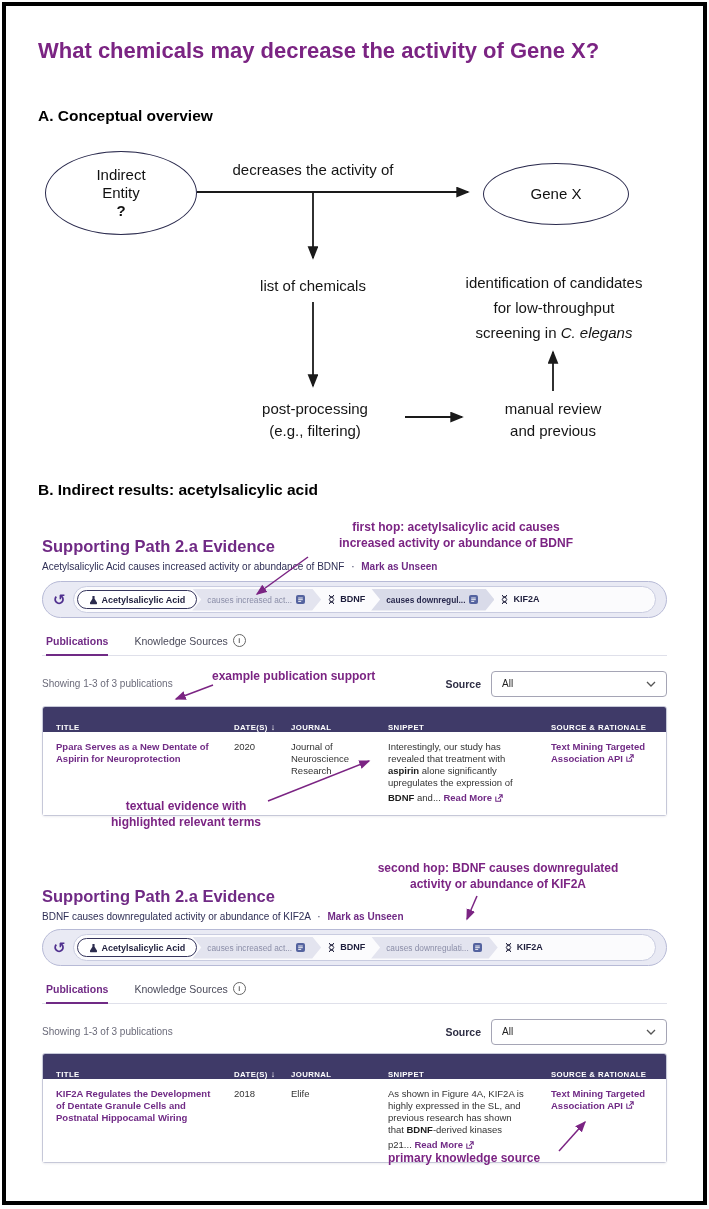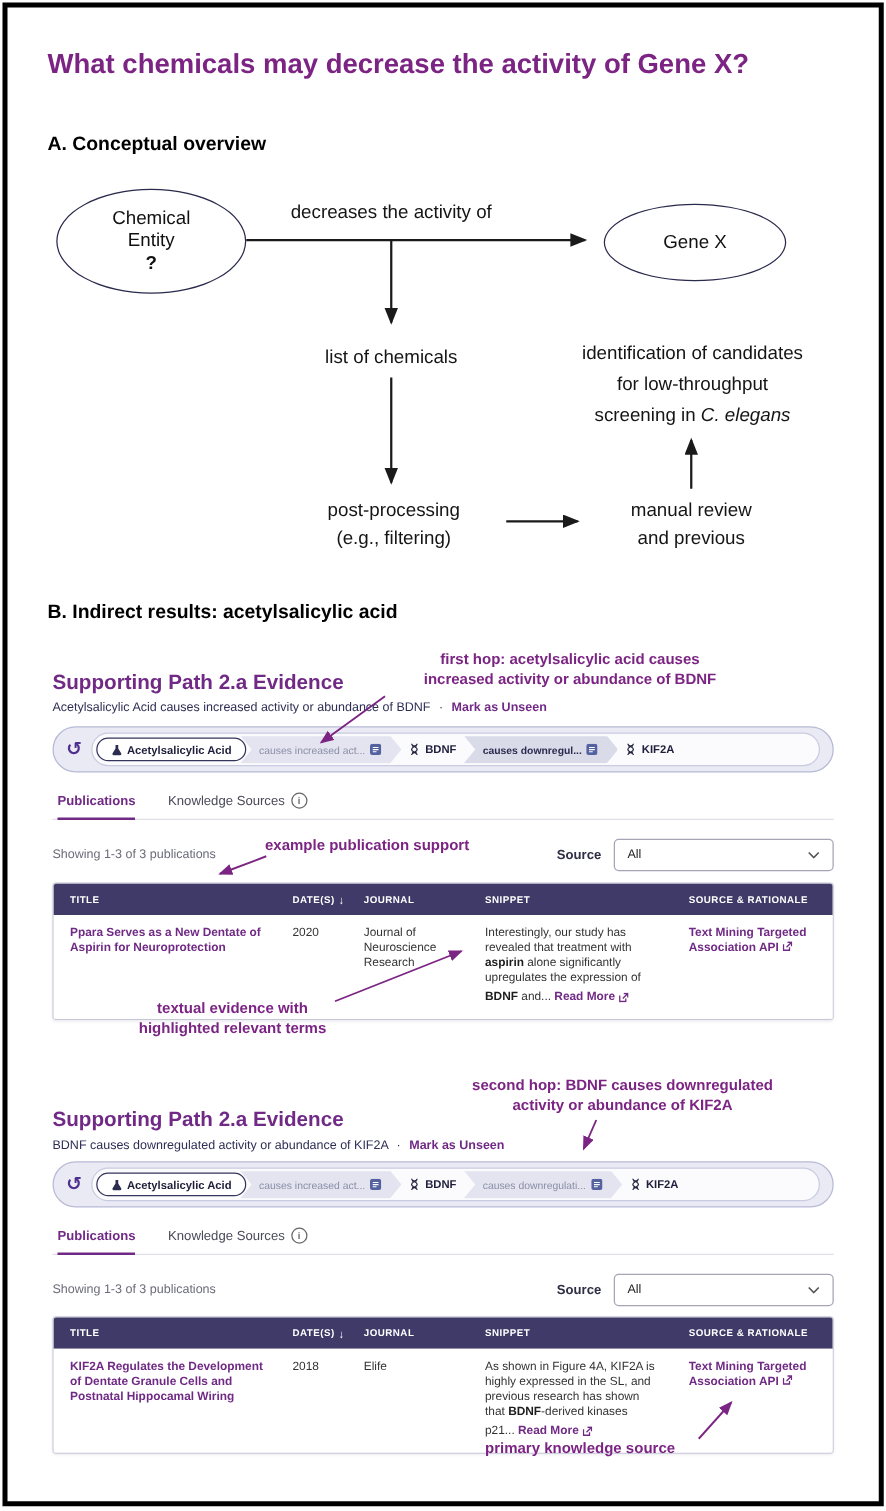--- a/index.html
+++ b/index.html
@@ -58,21 +58,21 @@
         display:inline-flex;align-items:center;justify-content:center;color:#666;font-weight:bold;}
   .controls{left:42px;width:625px;display:flex;align-items:center;height:27px;}
   .showing{font-size:10px;color:#6b6b7a;}
   .spacer{flex:1;}
   .src-label{font-size:10.5px;font-weight:bold;color:#2f2f45;margin-right:10px;}
   .select{width:176px;height:26px;border:1px solid #a5a5b5;border-radius:4px;background:#fff;
           box-sizing:border-box;display:flex;align-items:center;padding:0 10px;font-size:10px;color:#222;}
   .select svg{margin-left:auto;}
   .etable{left:42px;width:625px;border:1px solid #c6c8d8;border-radius:3px;background:#fff;
           box-sizing:border-box;box-shadow:0 1px 2px rgba(40,40,80,.08);}
-  .thead{display:flex;background:#3f3a68;color:#fff;height:25px;align-items:center;
+  .thead{display:flex;background:#3f3a68;color:#fff;height:25px;align-items:flex-end;
          font-size:7.8px;font-weight:bold;letter-spacing:.4px;border-radius:2px 2px 0 0;}
   .hc,.bc{box-sizing:border-box;padding-left:13px;}
   .col-title{width:178px;}
   .col-date{width:57px;}
   .col-journal{width:97px;}
   .col-snippet{width:163px;padding-right:10px;}
   .col-source{width:128px;padding-right:8px;}
   .hc{display:flex;align-items:center;gap:3px;}
   .sort{font-size:9px;font-weight:bold;}
   .trow{display:flex;padding:9px 0 11px;font-size:9.5px;line-height:12px;color:#333;background:#fff;}
@@ -85,21 +85,21 @@
 <body>
 
 <div class="fig">
   <div class="frame"></div>
 
   <div class="abs fig-title">What chemicals may decrease the activity of Gene X?</div>
 
   <div class="abs sec-label" style="left:38px;top:107px;">A. Conceptual overview</div>
 
   <div class="abs ellipse e-chem">
-    <span>Chemical</span>
+    <span>Indirect</span>
     <span>Entity</span>
     <span class="qmark">?</span>
   </div>
   <div class="abs ellipse e-gene">
     <span>Gene X</span>
   </div>
 
   <div class="abs dlabel lbl-edge">decreases the activity of</div>
   <div class="abs dlabel lbl-list">list of chemicals</div>
   <div class="abs dlabel lbl-post">

